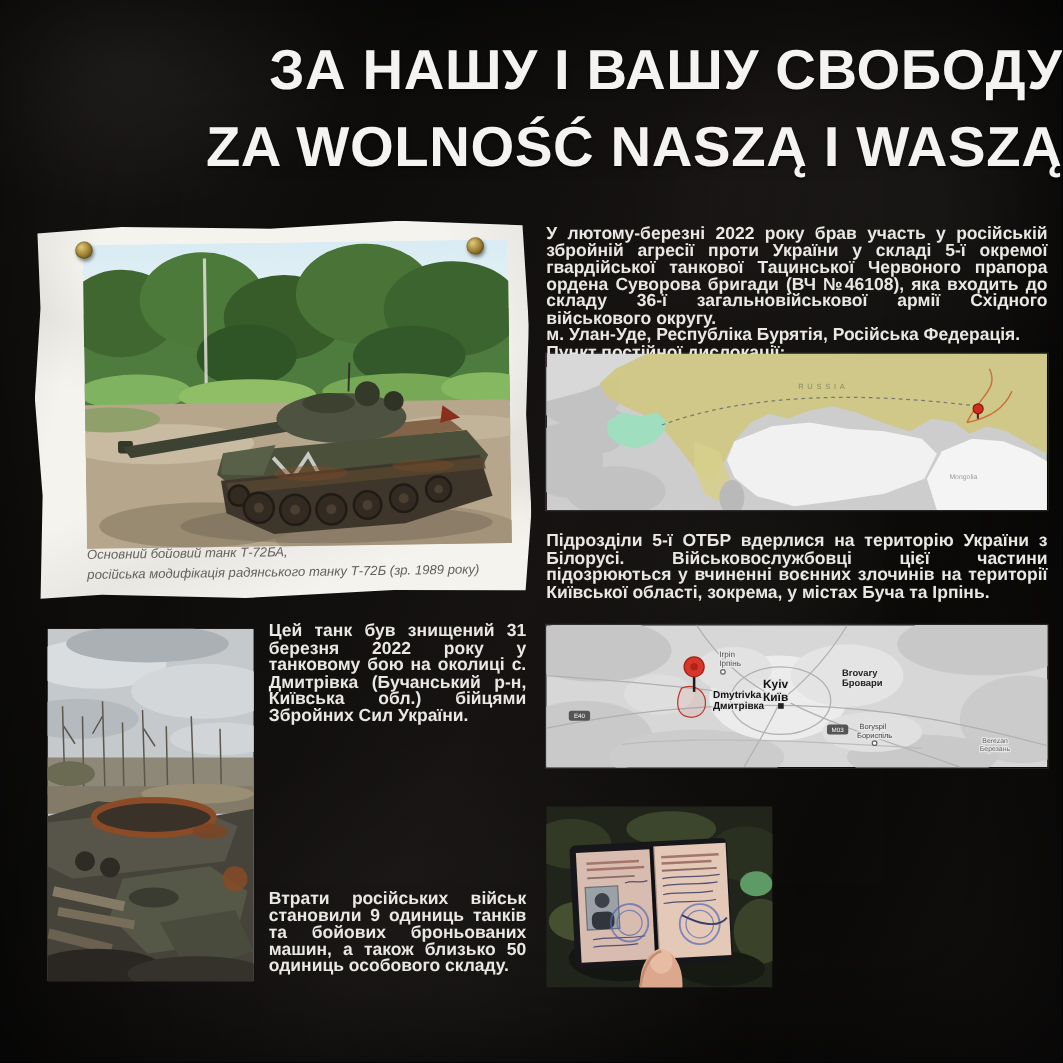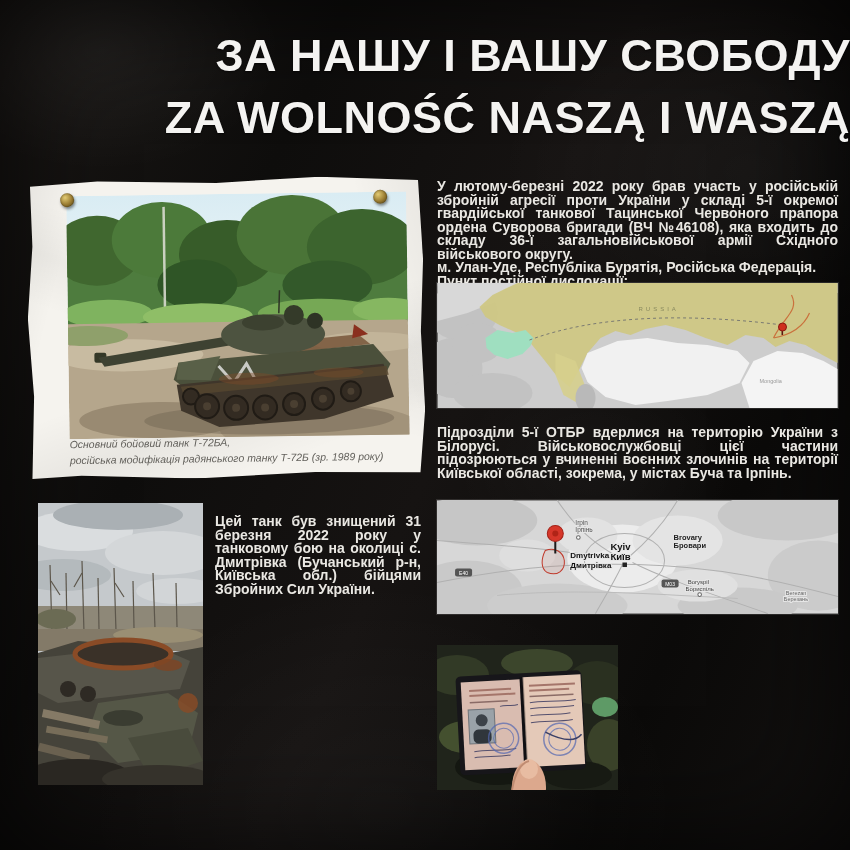--- a/index.html
+++ b/index.html
@@ -263,21 +263,22 @@
         <rect x="4" y="212" width="58" height="8" transform="rotate(12 33 216)"></rect>
         <rect x="8" y="228" width="62" height="7" transform="rotate(10 39 231)" fill="#776d59"></rect>
         <rect x="0" y="246" width="52" height="8" transform="rotate(14 26 250)" fill="#6a6150"></rect>
       </g>
       <ellipse cx="40" cy="272" rx="52" ry="16" fill="#2a2722"></ellipse>
       <ellipse cx="120" cy="276" rx="56" ry="14" fill="#35322b"></ellipse>
       <ellipse cx="85" cy="215" rx="20" ry="8" fill="#3a3c31"></ellipse>
     </g>
   </svg>
 
-  <div class="para abs" style="left:215px;top:498px;width:206px;margin-top:17px;">Цей танк був знищений 31 березня 2022 року у танковому бою на околиці с. Дмитрівка (Бучанський р-н, Київська обл.) бійцями Збройних Сил України.</div>
+  <div class="para abs" style="left:215px;top:498px;width:206px;">Цей танк був знищений 31 березня 2022 року у танковому бою на околиці с. Дмитрівка (Бучанський р-н, Київська обл.) бійцями Збройних Сил України.</div>
+  <div class="para abs" style="left:215px;top:712px;width:206px;">Втрати російських військ становили 9 одиниць танків та бойових броньованих машин, а також близько 50 одиниць особового складу.</div>
 
   <svg class="abs" style="left:437px;top:645px;" width="181" height="145" viewBox="0 0 181 145">
     <rect width="181" height="145" fill="#20241b"></rect>
     <g>
       <ellipse cx="20" cy="30" rx="32" ry="20" fill="#323a26"></ellipse>
       <ellipse cx="160" cy="38" rx="30" ry="22" fill="#2a3020"></ellipse>
       <ellipse cx="60" cy="122" rx="42" ry="18" fill="#141711"></ellipse>
       <ellipse cx="100" cy="18" rx="36" ry="14" fill="#3c462c"></ellipse>
       <ellipse cx="28" cy="92" rx="26" ry="16" fill="#44502f"></ellipse>
       <ellipse cx="172" cy="100" rx="22" ry="26" fill="#3a4229"></ellipse>

